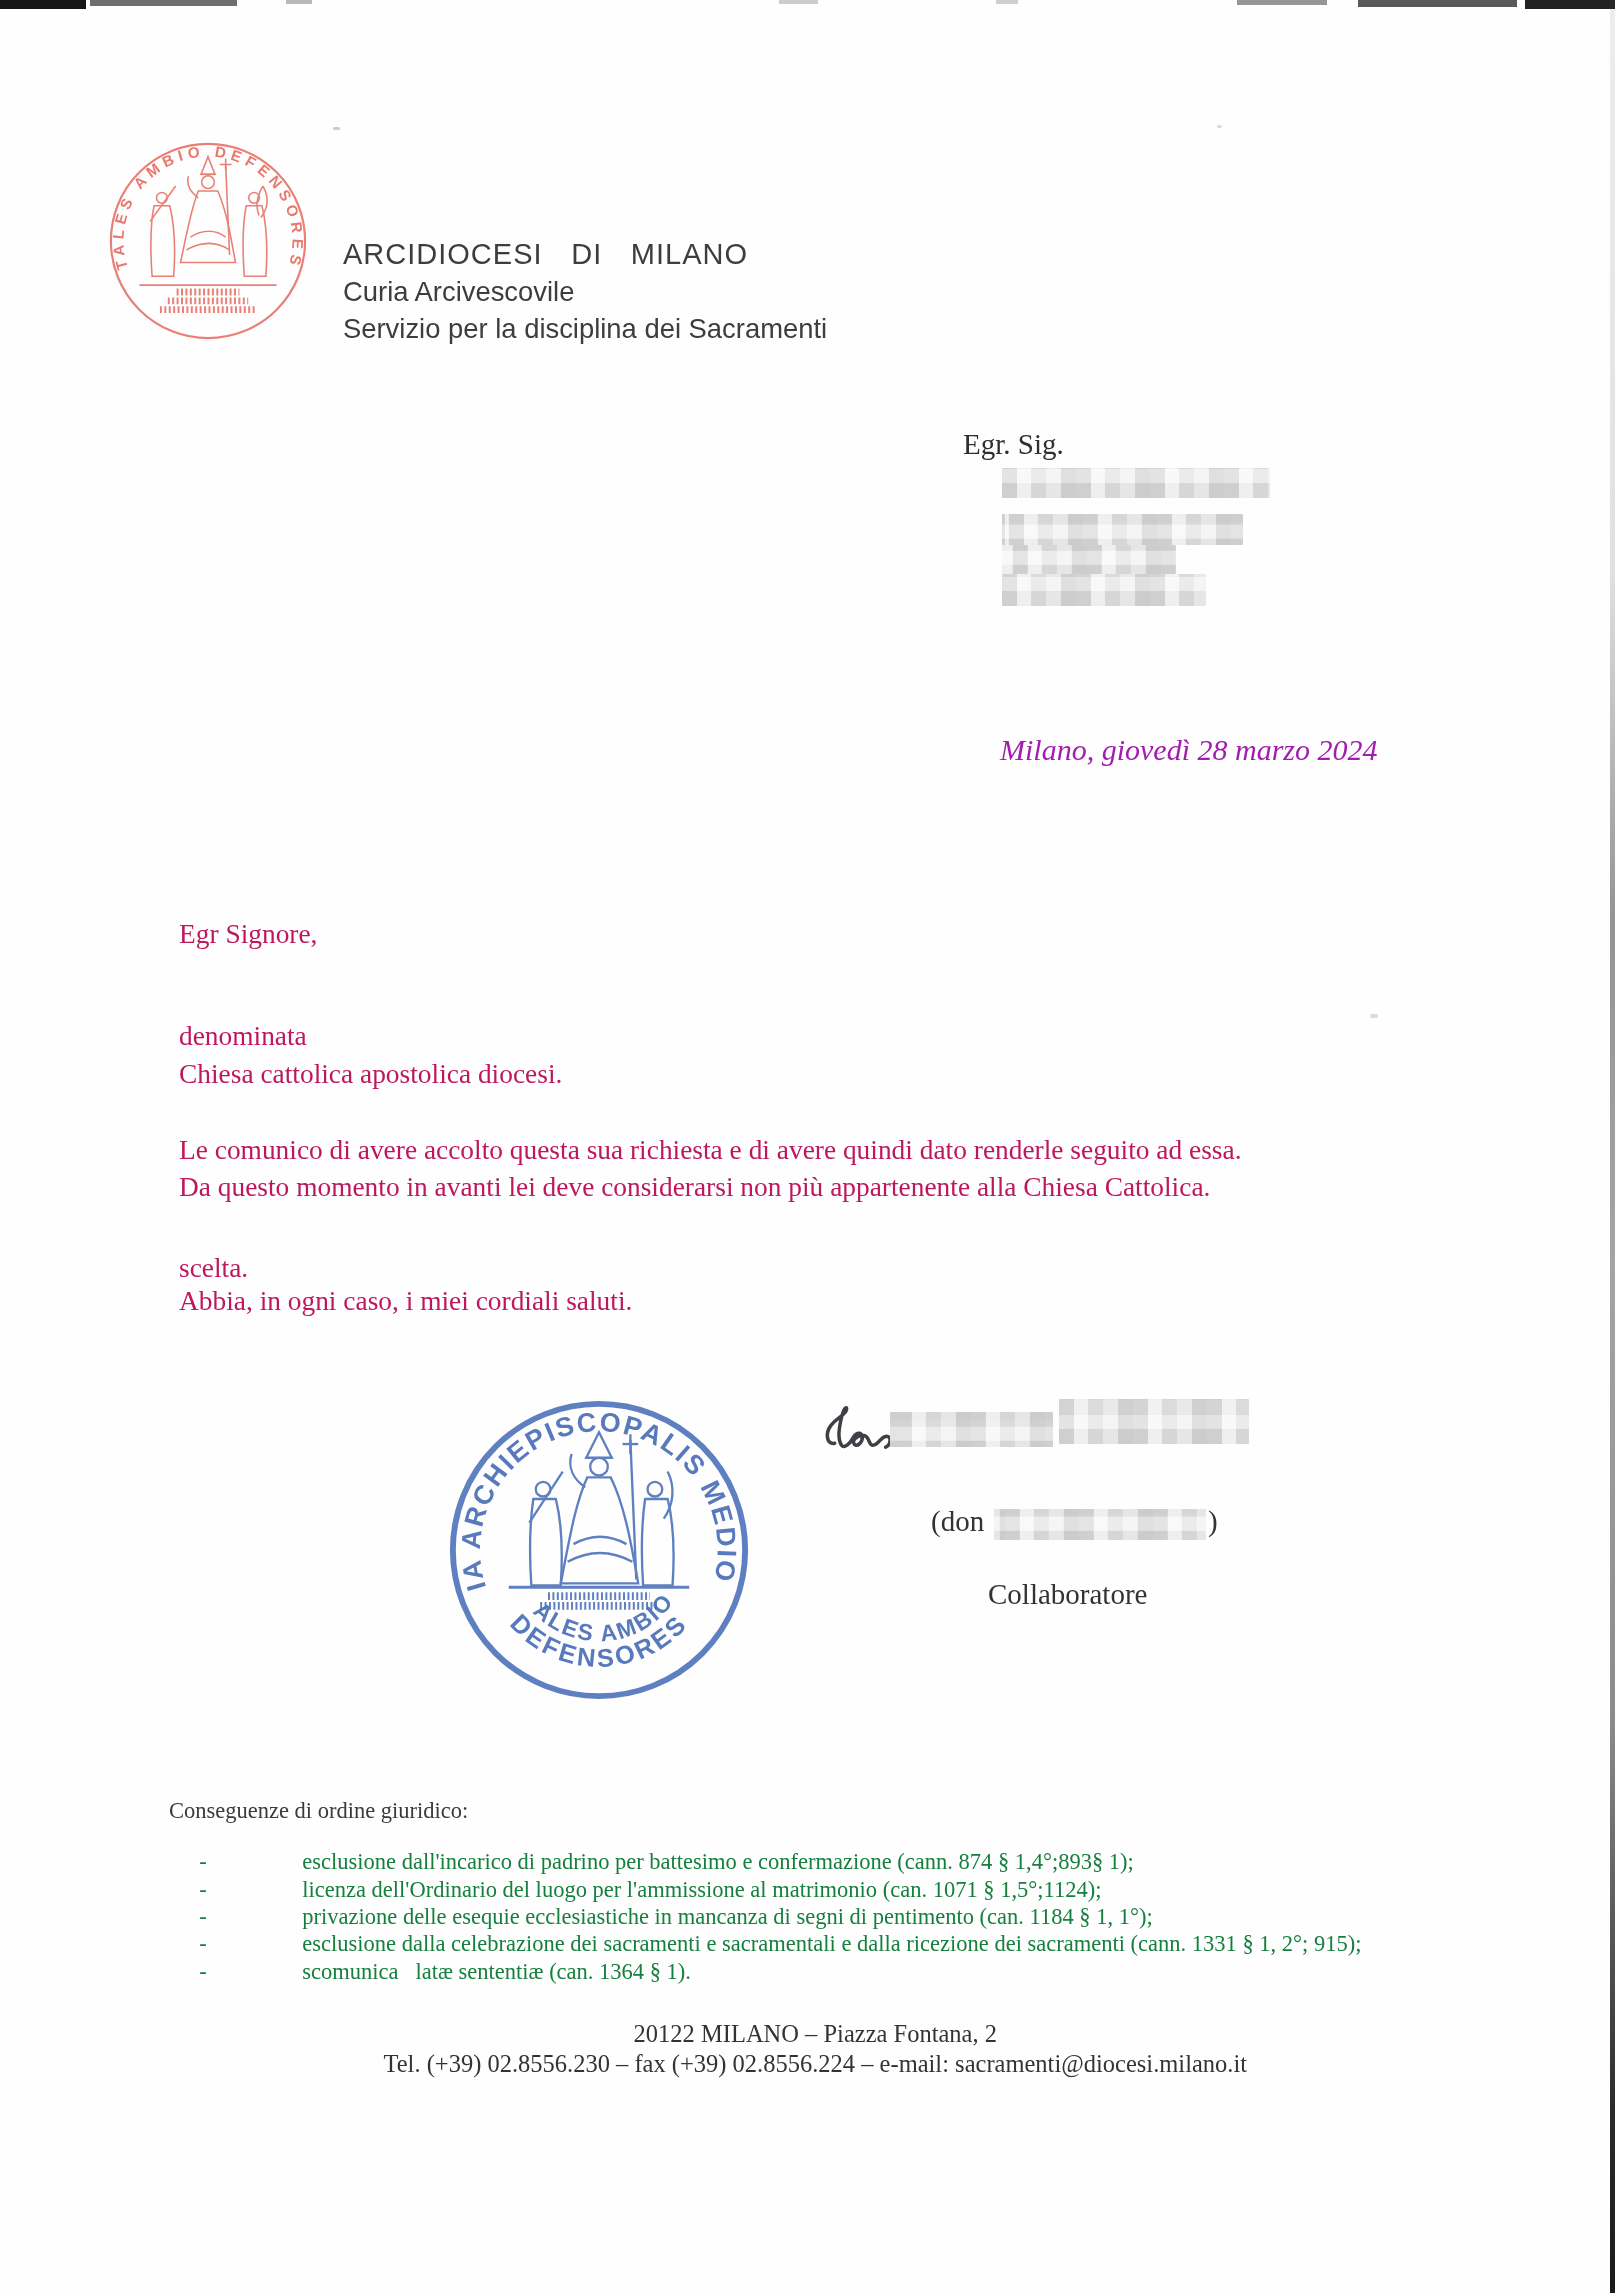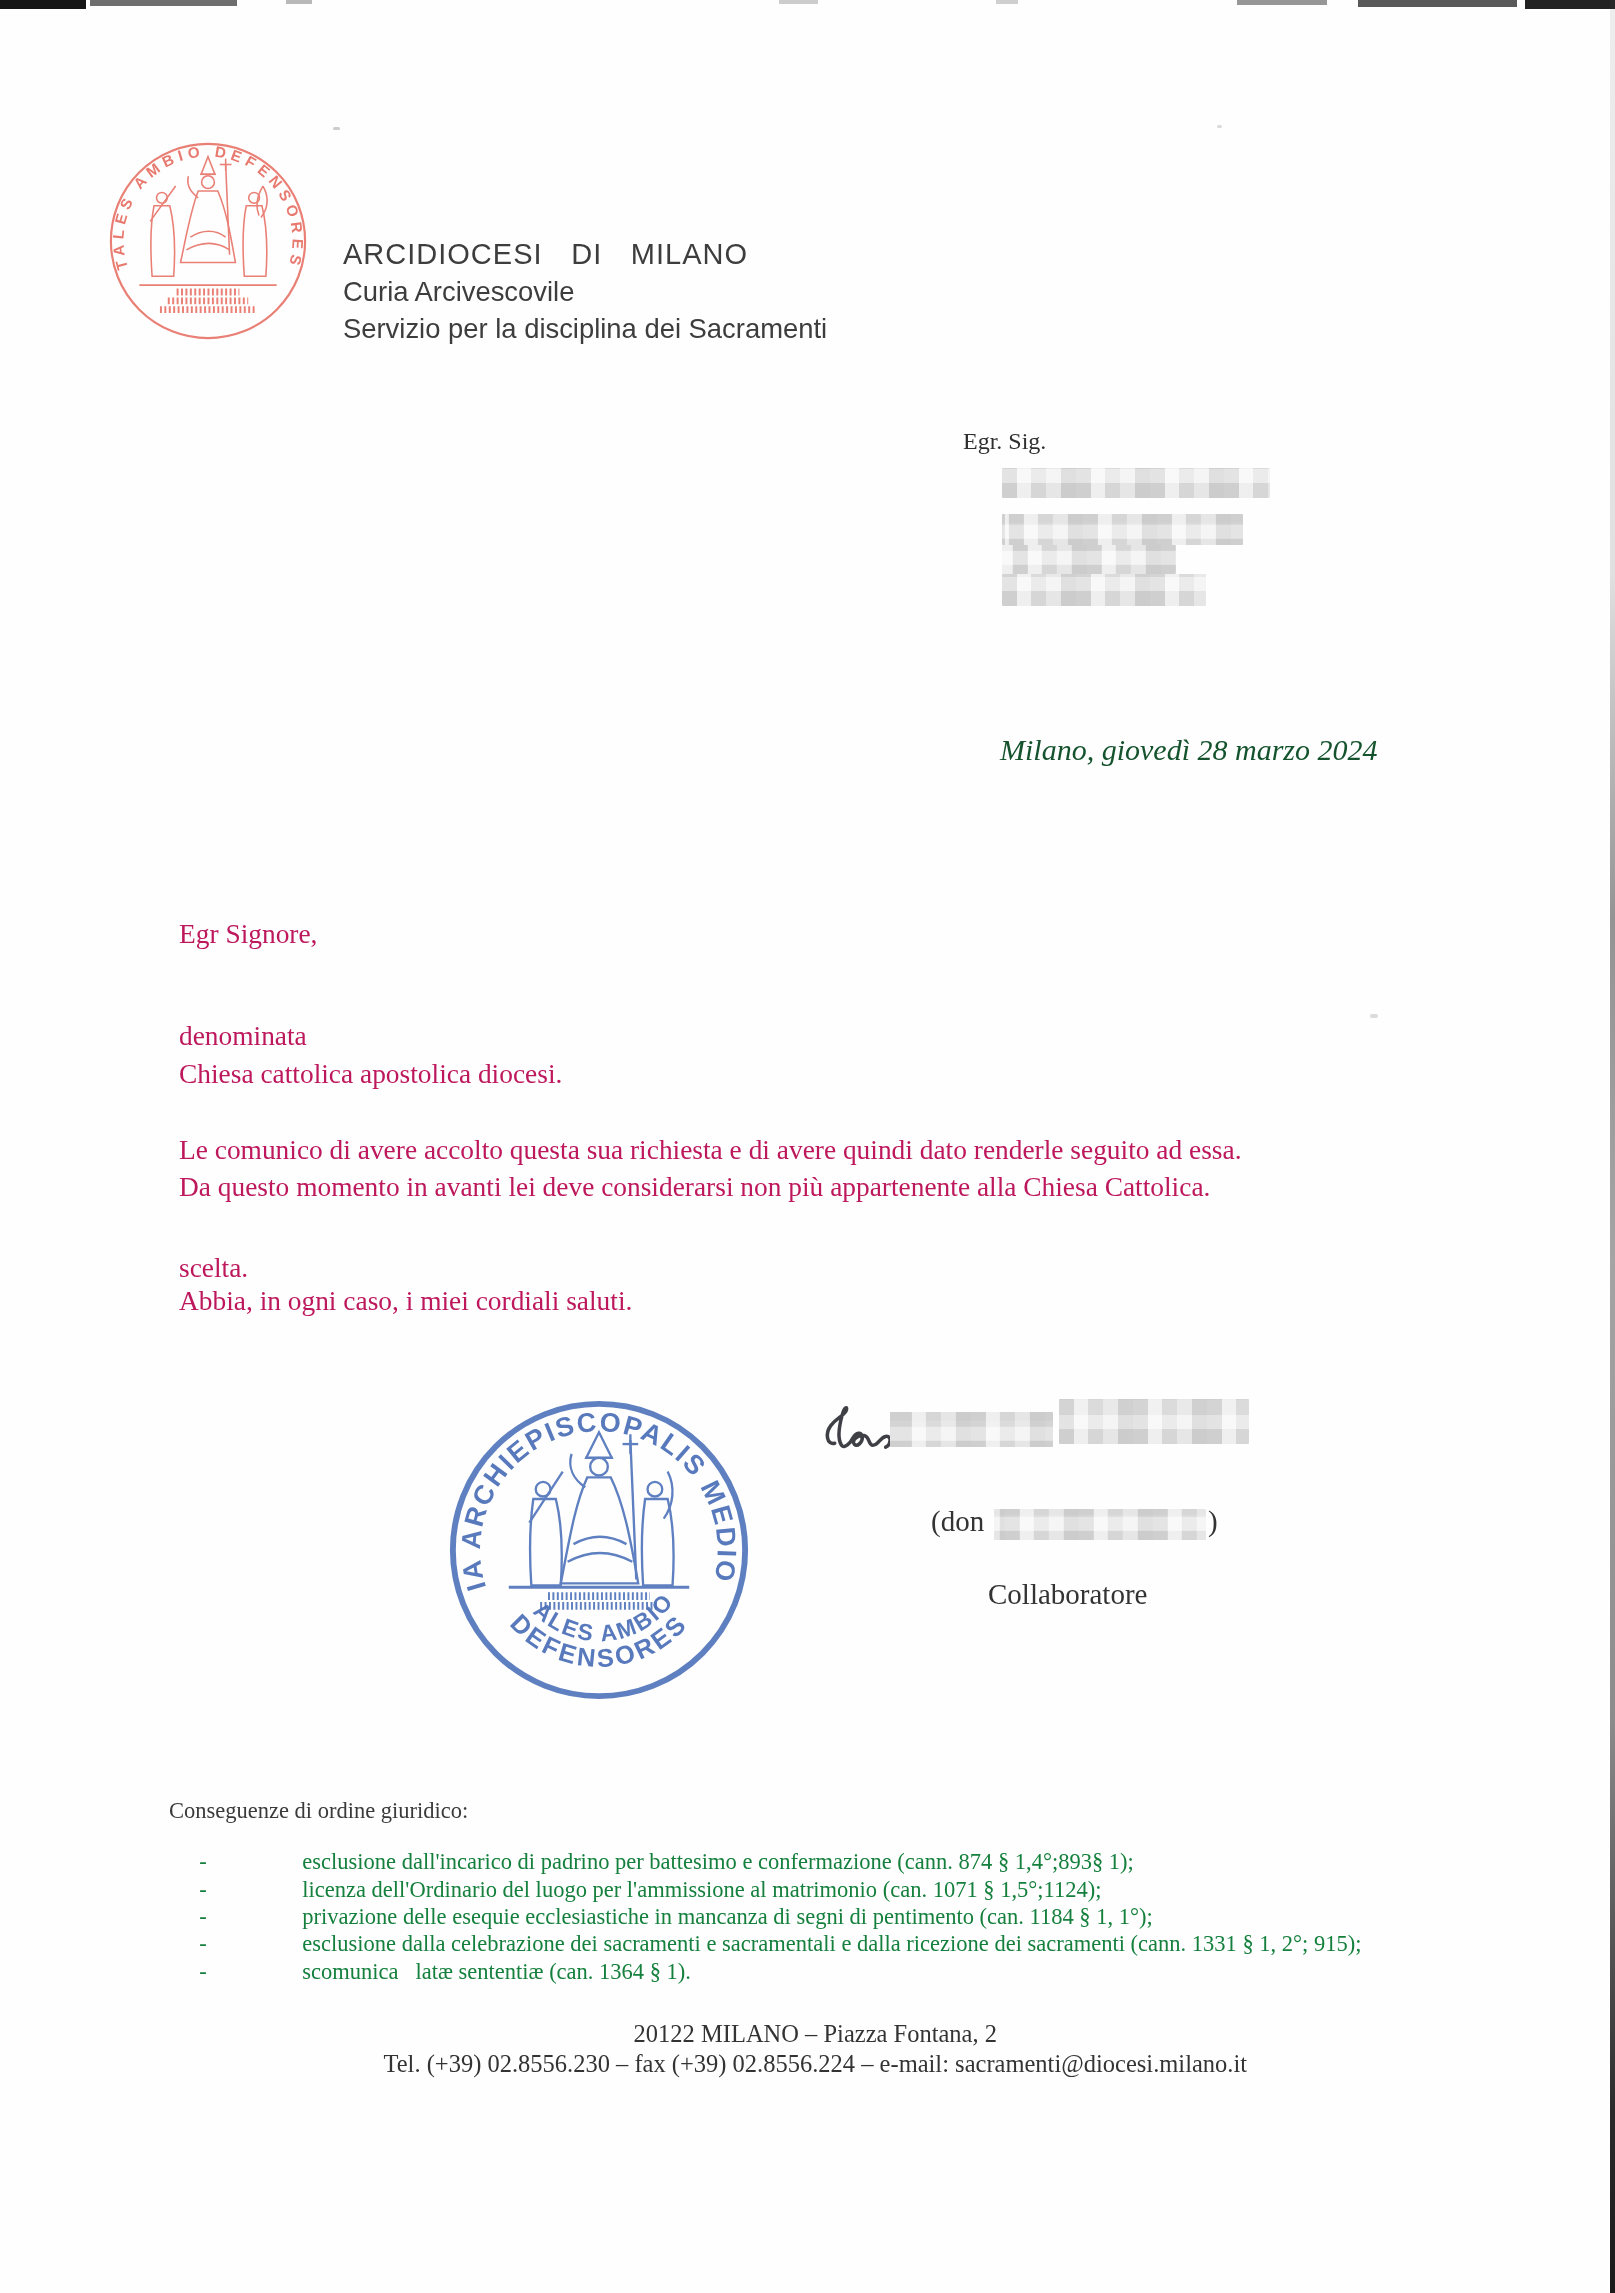--- a/index.html
+++ b/index.html
@@ -9,22 +9,22 @@
     margin:0 auto;
   }
   .abs{position:absolute;}
   .sans{font-family:"Liberation Sans", sans-serif;}
 
   
   .org-name{font-size:29px; color:#3d3d3d; letter-spacing:1px; word-spacing:19.6px;}
   .dept{font-size:27.4px; color:#3d3d3d;}
 
   
-  .salutation{font-size:24px;text-align:right;}
-  .date-line{font-size:30px; font-style:italic; color:#14532d;}
+  .salutation{font-size:29px;text-align:right;}
+  .date-line{font-size:30px; font-style:italic; color:#a21caf;}
   .body-line{font-size:27.4px; color:#be185d; white-space:pre;}
 
   
   .mosaic{
     background-color:#e7e7e7;
     background-image:
       repeating-linear-gradient(90deg, rgba(0,0,0,.055) 0 14.7px, rgba(255,255,255,.55) 14.7px 29px,
         rgba(0,0,0,.025) 29px 44px, rgba(255,255,255,.30) 44px 59px, rgba(0,0,0,.07) 59px 74px),
       repeating-linear-gradient(0deg, rgba(0,0,0,.05) 0 14.7px, rgba(255,255,255,.40) 14.7px 29px,
         rgba(0,0,0,.03) 29px 44px);

